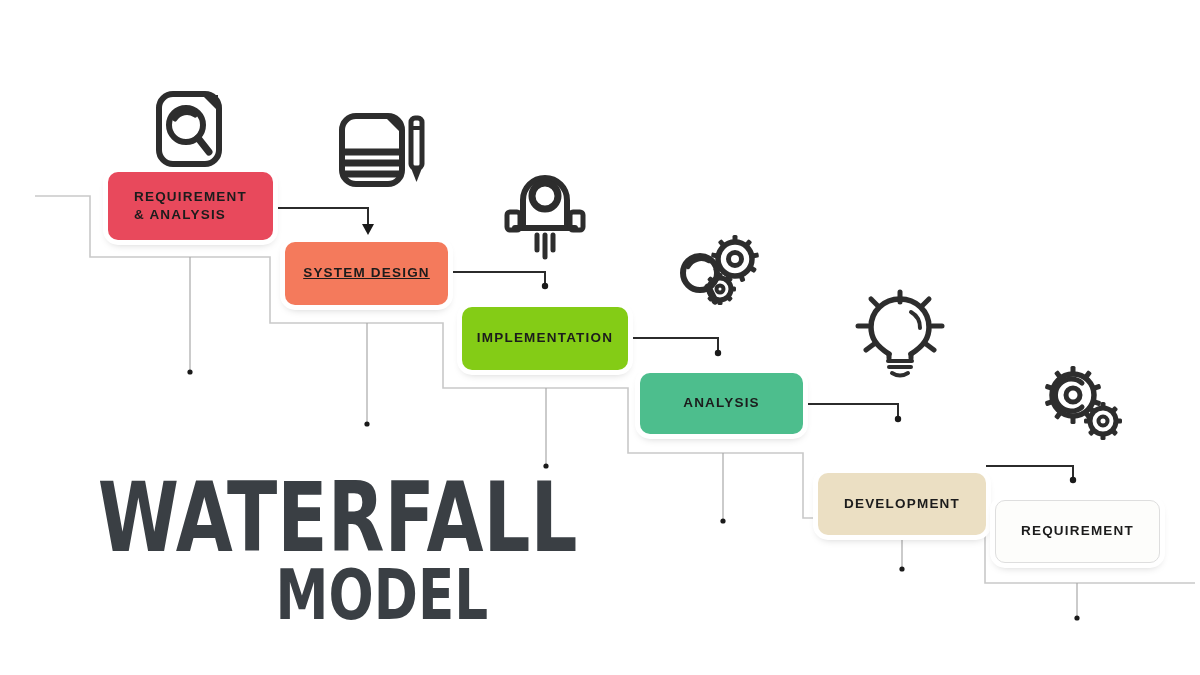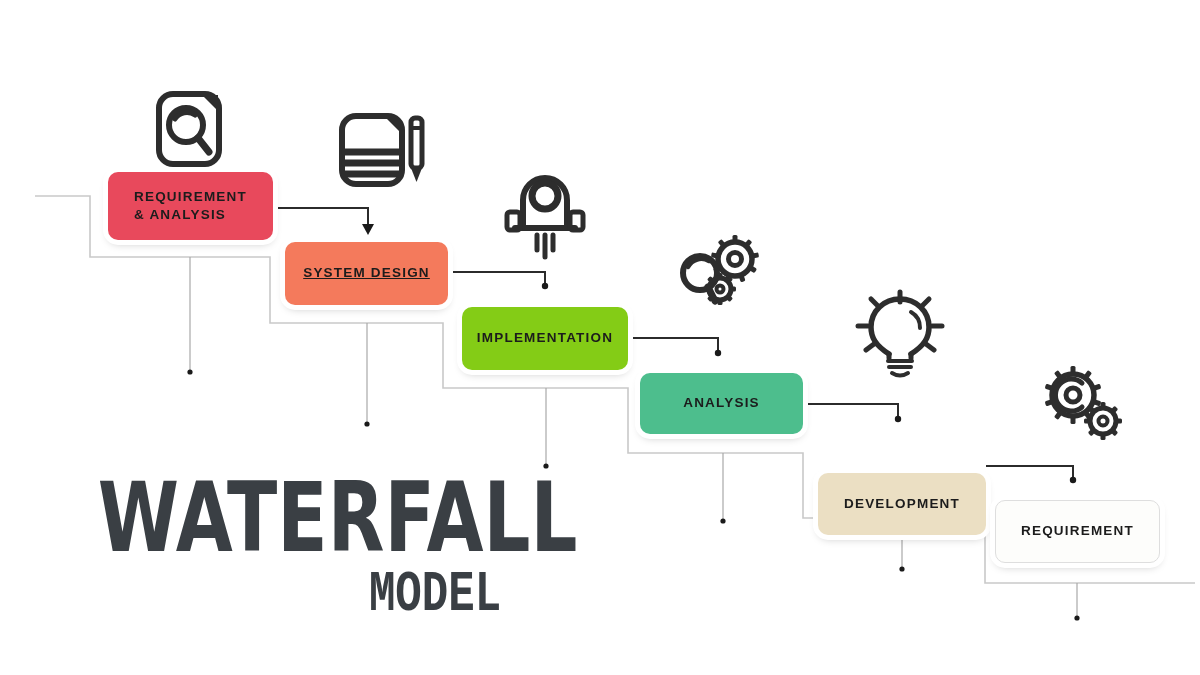--- a/index.html
+++ b/index.html
@@ -34,21 +34,21 @@
   .i1{left:152px;top:88px;}
   .i2{left:336px;top:108px;}
   .i3{left:503px;top:158px;}
   .i4{left:674px;top:232px;}
   .i5{left:856px;top:292px;}
   .i6{left:1036px;top:360px;}
 
   .title{position:absolute;left:22px;top:478px;width:500px;text-align:right;color:var(--title);
          font-family:"DejaVu Sans",sans-serif;font-weight:bold;}
   .title .l1{font-size:97px;line-height:80px;height:82px;}
-  .title .l2{font-size:58px;line-height:62px;height:64px;margin-top:4px;font-family:Liberation Mono, monospace;}
+  .title .l2{font-size:70px;line-height:62px;height:64px;margin-top:4px;}
   .title span{display:inline-block;transform:scaleX(.76);transform-origin:center;}
 </style>
 </head>
 <body>
 
 <div class="canvas">
 
   <svg class="lines" viewBox="0 0 1200 675">
 
     <polyline class="stair" points="35,196 90,196 90,257 270,257 270,323 443,323 443,388 628,388 628,453 803,453 803,518 985,518 985,583 1195,583"></polyline>

